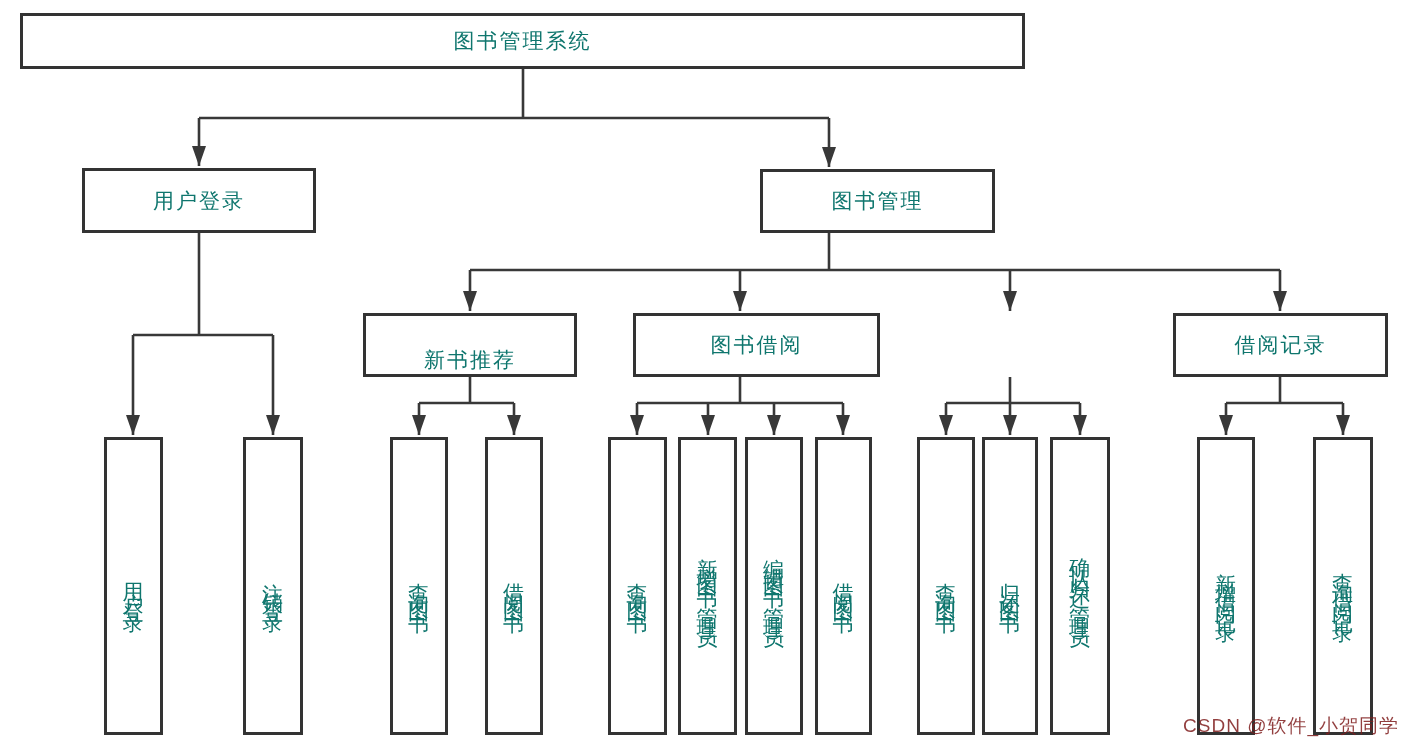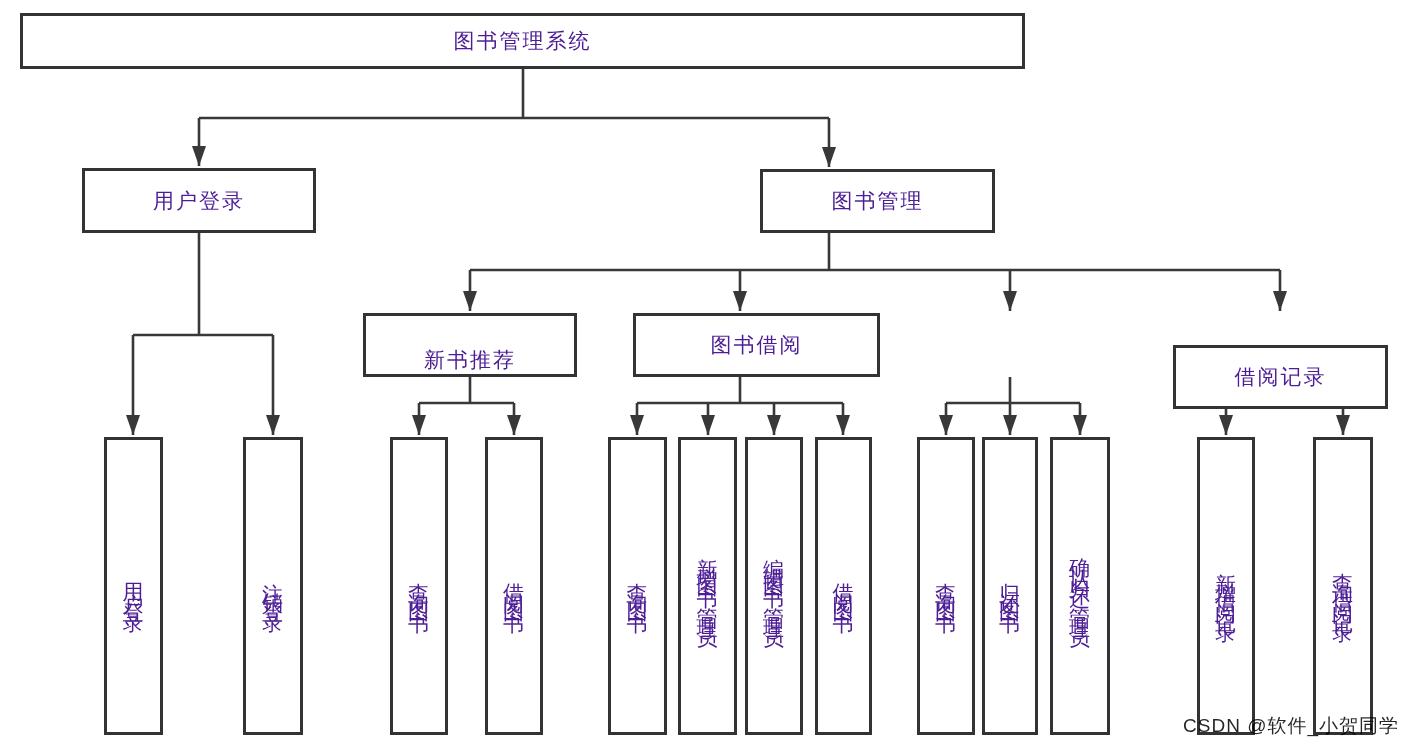--- a/index.html
+++ b/index.html
@@ -12,59 +12,59 @@
   }
   svg.connectors{position:absolute;left:0;top:0;width:1405px;height:747px;}
   .box{
     position:absolute;
     box-sizing:border-box;
     border:3px solid #333333;
     background:#ffffff;
     display:flex;
     align-items:center;
     justify-content:center;
-    color:#4c1d95;
+    color:#0f766e;
   }
   .box .lbl{font-size:21px;letter-spacing:2px;white-space:nowrap;}
   .box .vlbl{
     writing-mode:vertical-rl;
     text-orientation:mixed;
     font-size:21px;
     letter-spacing:10px;
     line-height:1;
     white-space:nowrap;
   }
   
   .n-root{left:20px;top:13px;width:1005px;height:56px;}
   .n-user-login{left:82px;top:168px;width:234px;height:65px;}
   .n-book-mgmt{left:712px;top:169px;width:235px;height:64px;margin-left:48px;}
   .n-new-book{left:363px;top:313px;width:214px;height:64px;align-items:flex-end;}
   .n-book-borrow{left:633px;top:313px;width:247px;height:64px;}
   .n-current-borrow{left:903px;top:313px;width:215px;height:64px;}
-  .n-borrow-record{left:1173px;top:313px;width:215px;height:64px;margin-top:32px;}
+  .n-borrow-record{left:1173px;top:313px;width:215px;height:64px;}
   .leaf{top:437px;height:298px;}
   .f0{left:104px;width:59px;}
   .f1{left:243px;width:60px;}
   .f2{left:390px;width:58px;}
   .f3{left:485px;width:58px;}
   .f4{left:608px;width:59px;}
   .f5{left:678px;width:59px;}
   .f6{left:745px;width:58px;}
   .f7{left:815px;width:57px;}
   .f8{left:917px;width:58px;}
   .f9{left:982px;width:56px;}
   .f10{left:1050px;width:60px;}
   .f11{left:1197px;width:58px;}
   .f12{left:1313px;width:60px;}
   .watermark{
     position:absolute;
     right:6px;
     bottom:8px;
     font-size:19px;
-    color:#000000;
+    color:#7f1d1d;
     opacity:.85;
     letter-spacing:1px;
     z-index:5;
   }
 </style>
 </head>
 <body>
 
 <div class="stage">
 

